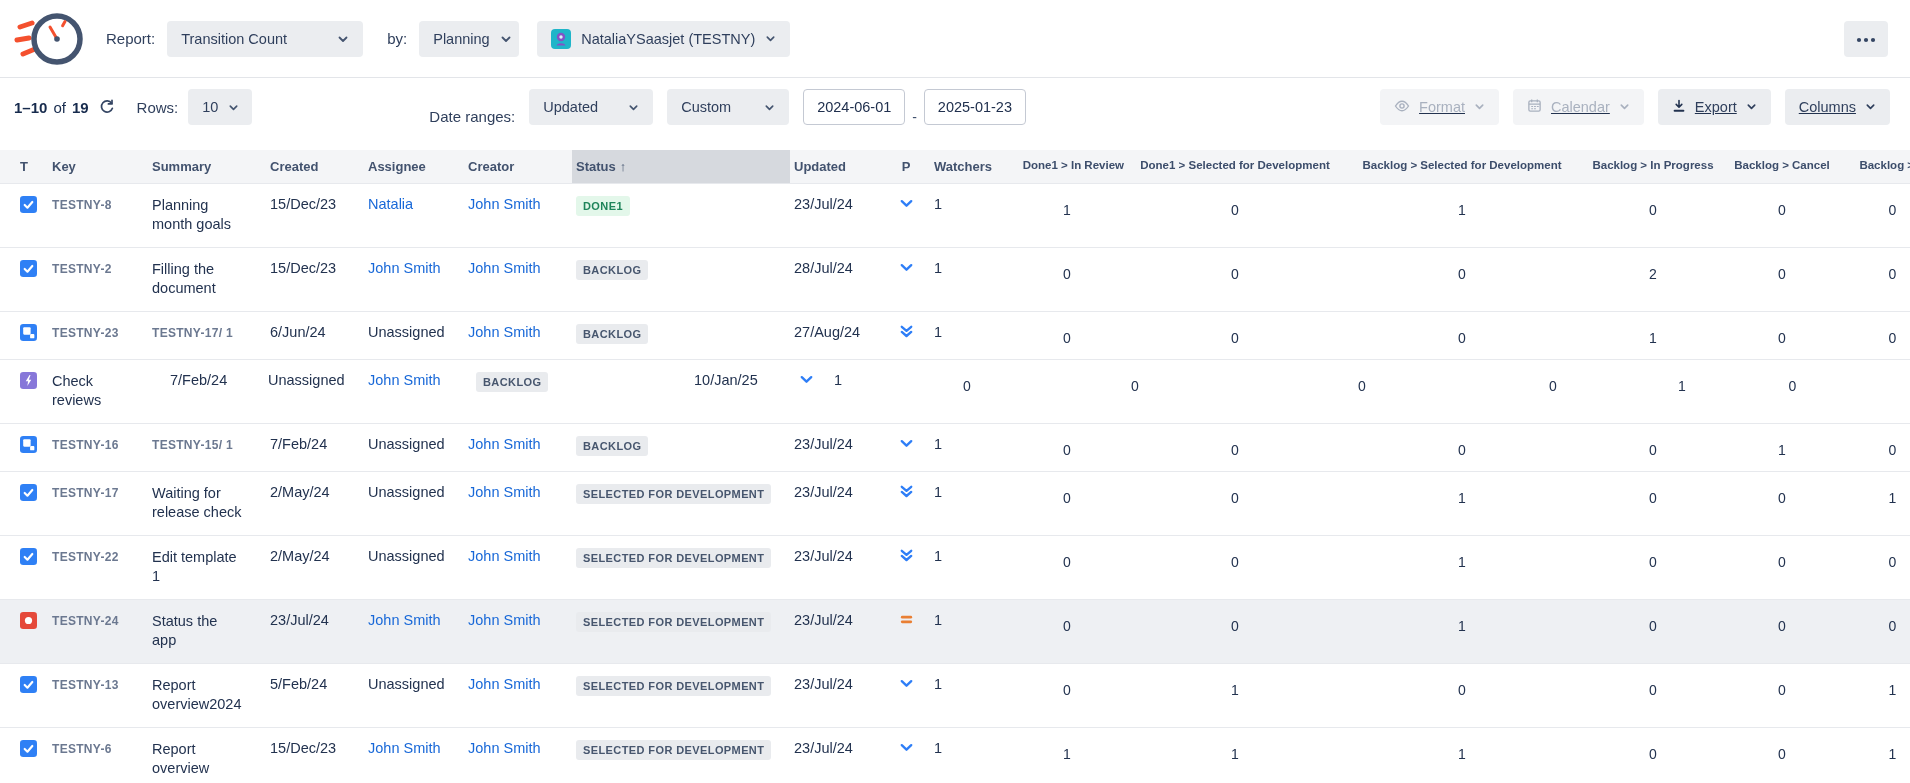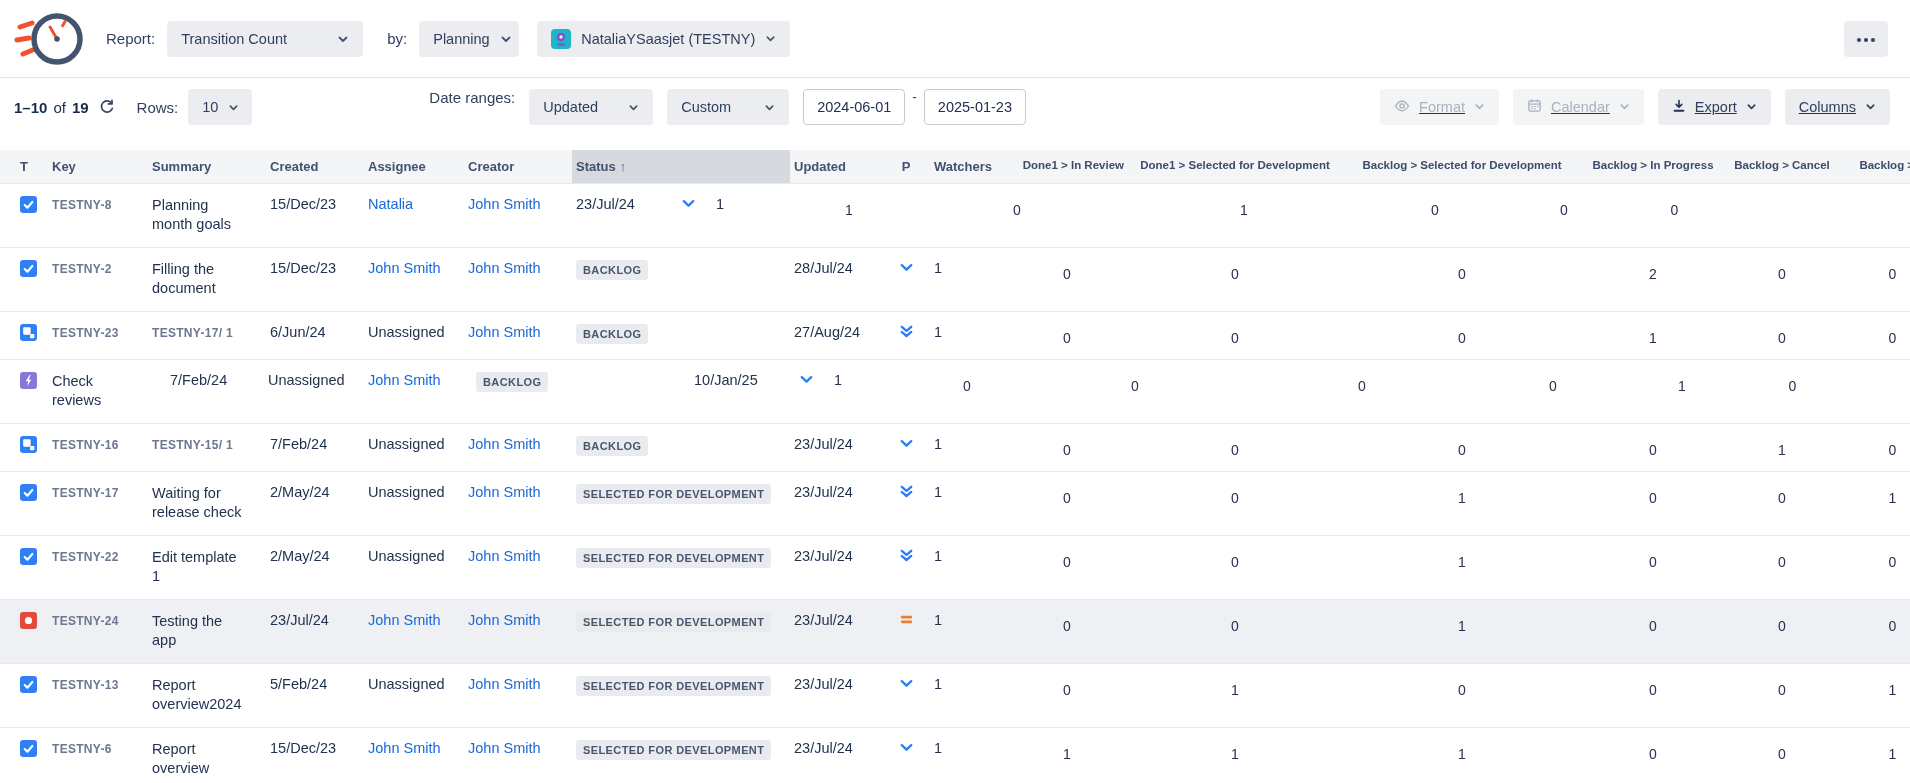--- a/index.html
+++ b/index.html
@@ -37,21 +37,21 @@
 
   
   .toolbar {
     height:52px; display:flex; align-items:center; padding:6px 20px 0 14px;
   }
   .pager { display:flex; align-items:center; gap:6px; font-size:15px; color:#172b4d; white-space:nowrap; }
   .pager b { font-weight:700; }
   .refresh { display:inline-flex; margin-left:4px; cursor:pointer; }
   .rows-label { margin-left:22px; margin-right:10px; font-size:15px; color:#2f3f5c; }
   .dd-rows { width:64px; justify-content:space-between; }
-  .dates-group { display:flex; align-items:flex-start; margin-left:auto; margin-right:auto; }
+  .dates-group { display:flex; align-items:flex-end; margin-left:auto; margin-right:auto; }
   .dates-label { font-size:15px; color:#2f3f5c; margin-right:14px; }
   .dd-datefield { width:124px; justify-content:space-between; margin-right:14px; }
   .dd-datemode { width:122px; justify-content:space-between; margin-right:14px; }
   .date-input {
     height:36px; width:102px; background:#fff; border:1.5px solid #c4c9d3; border-radius:4px;
     font-family:inherit; font-size:14.5px; font-weight:500; color:#20304e;
     text-align:center; padding:0 4px;
   }
   .date-sep { margin:0 7px; color:#42526e; font-size:14px; }
   .actions { display:flex; align-items:center; gap:14px; margin-left:auto;text-decoration:underline; }
@@ -280,20 +280,21 @@
             </svg>
           </span></div>
         <div class="cell" style="width: 100px;"><span class="key-txt">TESTNY-8</span></div>
         <div class="cell" style="width: 118px;">
           <div class="sum-line">Planning</div>
           <div class="sum-line">month goals</div>
         </div>
         <div class="cell" style="width: 98px;">15/Dec/23</div>
         <div class="cell" style="width: 100px;"><span class="lnk">Natalia</span></div>
         <div class="cell" style="width: 108px;"><span class="lnk">John Smith</span></div>
+        <div class="cell c-status" style="width: 218px;"><span class="chip done">DONE1</span></div>
         <div class="cell" style="width: 96px;">23/Jul/24</div>
         <div class="cell c-center" style="width: 40px;"><span class="picon">
             <svg width="15" height="15" viewBox="0 0 14 14" fill="none">
               <path d="M2.6 4.8 L7 9 L11.4 4.8" stroke="#2e7ef7" stroke-width="2.2" stroke-linecap="round" stroke-linejoin="round"></path>
             </svg>
           </span></div>
         <div class="cell c-watch" style="width: 80px;">1</div>
         <div class="cell c-num" style="width: 122px;">1</div>
         <div class="cell c-num" style="width: 214px;">0</div>
         <div class="cell c-num" style="width: 240px;">1</div>
@@ -485,21 +486,21 @@
       </div>
       <div class="trow hl">
         <div class="cell c-type" style="width: 48px;"><span class="ticon">
             <svg width="17" height="17" viewBox="0 0 16 16">
               <rect width="16" height="16" rx="3" fill="#e5493a"></rect>
               <circle cx="8" cy="8" r="3.4" fill="#fff"></circle>
             </svg>
           </span></div>
         <div class="cell" style="width: 100px;"><span class="key-txt">TESTNY-24</span></div>
         <div class="cell" style="width: 118px;">
-          <div class="sum-line">Testing the</div>
+          <div class="sum-line">Status the</div>
           <div class="sum-line">app</div>
         </div>
         <div class="cell" style="width: 98px;">23/Jul/24</div>
         <div class="cell" style="width: 100px;"><span class="lnk">John Smith</span></div>
         <div class="cell" style="width: 108px;"><span class="lnk">John Smith</span></div>
         <div class="cell c-status" style="width: 218px;"><span class="chip default">SELECTED FOR DEVELOPMENT</span></div>
         <div class="cell" style="width: 96px;">23/Jul/24</div>
         <div class="cell c-center" style="width: 40px;"><span class="picon">
             <svg width="15" height="15" viewBox="0 0 14 14" fill="none">
               <path d="M3 4.8 H11" stroke="#e97f33" stroke-width="2.5" stroke-linecap="round"></path>

